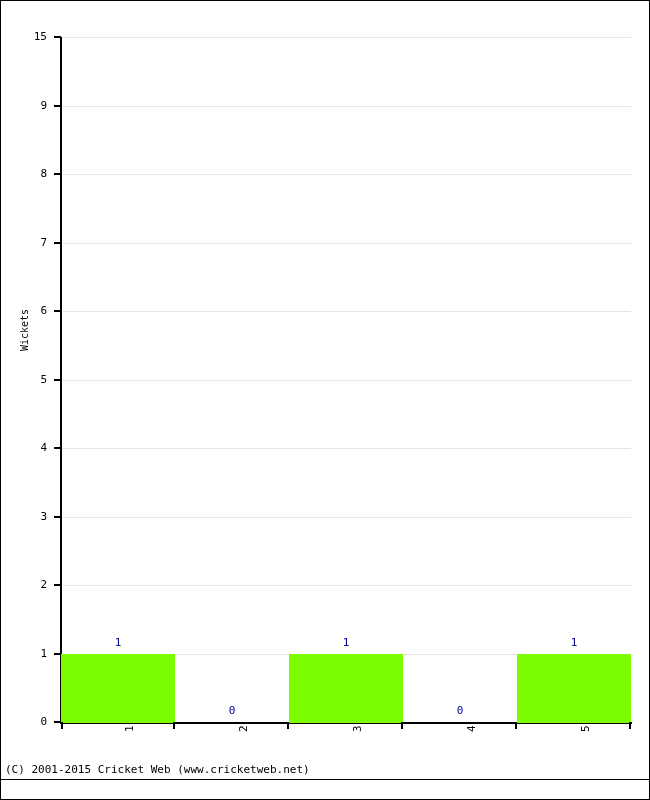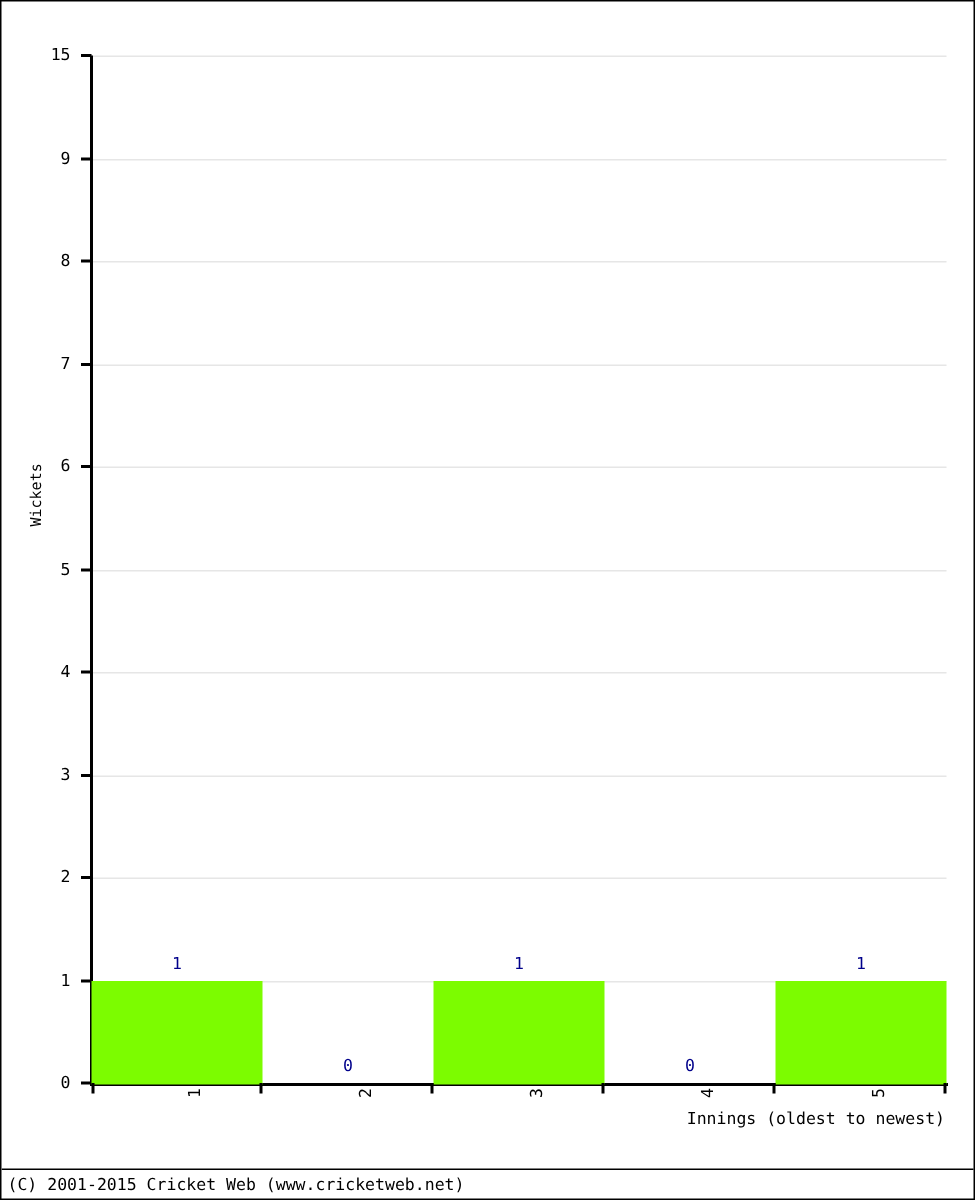--- a/index.html
+++ b/index.html
@@ -156,21 +156,21 @@
     position: absolute;
     left: 0;
     top: 778px;
     width: 650px;
     height: 1px;
     background: #000000;
   }
   #footer-text {
     position: absolute;
     left: 4px;
-    top: 782px;
+    top: 762px;
     font-size: 11px;
     color: #000000;
     font-family: "DejaVu Sans Mono", monospace;
     white-space: nowrap;
   }
 </style>
 </head>
 <body>
 
 <div id="page">
@@ -237,18 +237,17 @@
       <div class="xtick" style="left: 286px;"></div>
       <div class="xtick-label" style="left: 236px;">2</div>
       <div class="xtick" style="left: 400px;"></div>
       <div class="xtick-label" style="left: 350px;">3</div>
       <div class="xtick" style="left: 514px;"></div>
       <div class="xtick-label" style="left: 464px;">4</div>
       <div class="xtick" style="left: 628px;"></div>
       <div class="xtick-label" style="left: 578px;">5</div>
     </div>
 
-  <div id="x-axis-title">Innings (oldest to newest)</div>
 
   <div id="footer-sep"></div>
   <div id="footer-text">(C) 2001-2015 Cricket Web (www.cricketweb.net)</div>
 
 </div>
 
 </body></html>

